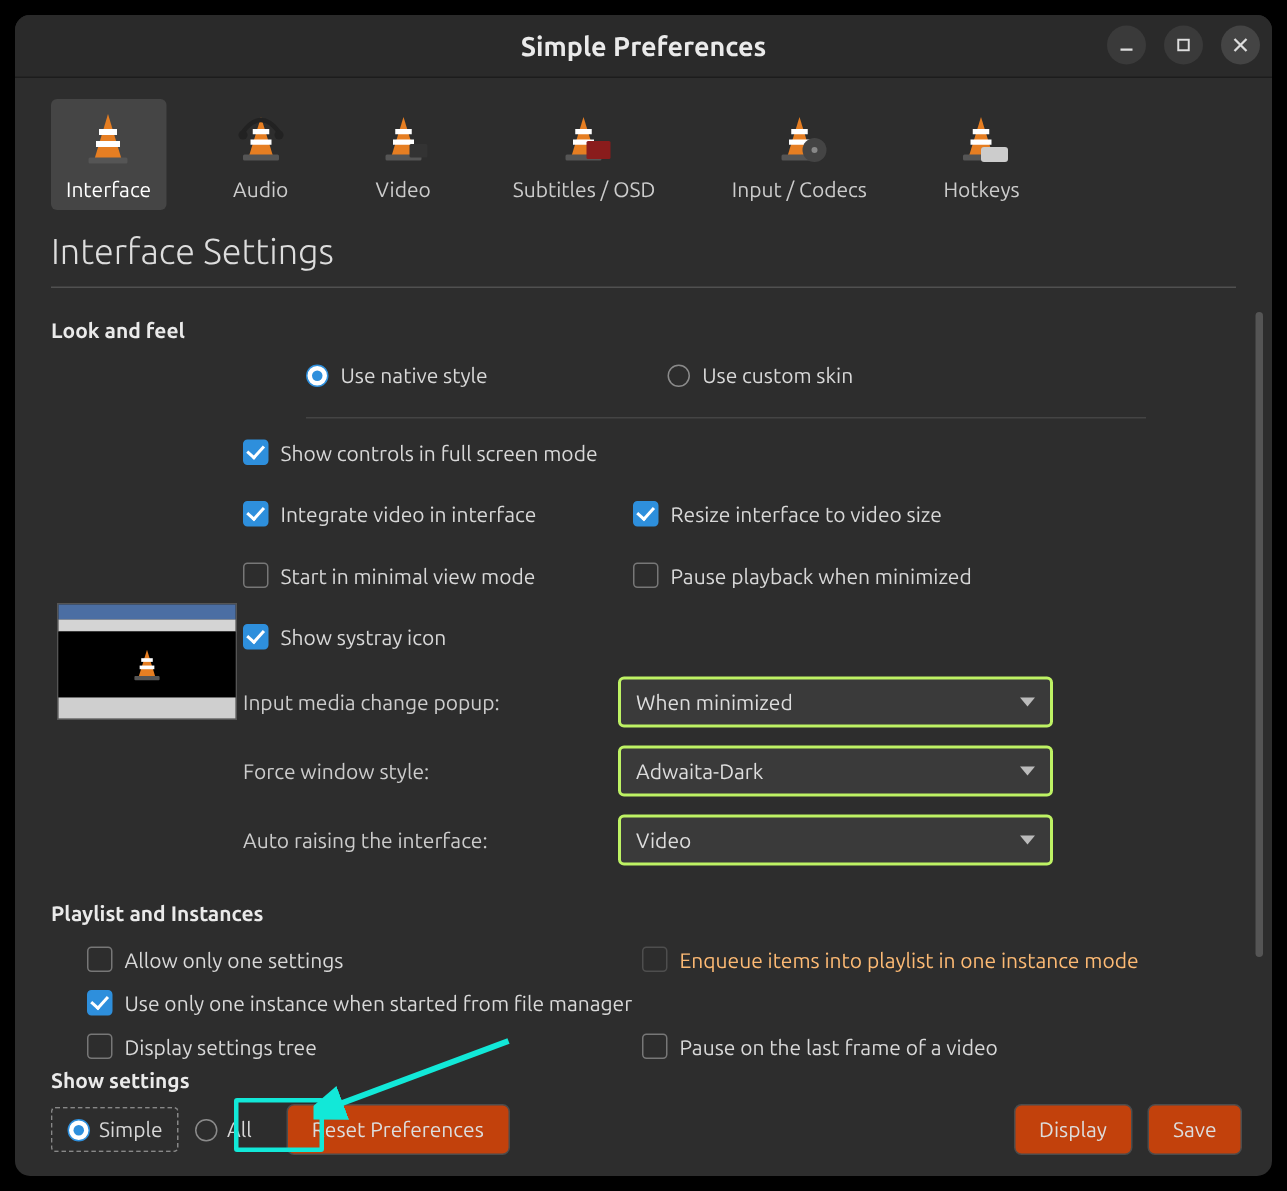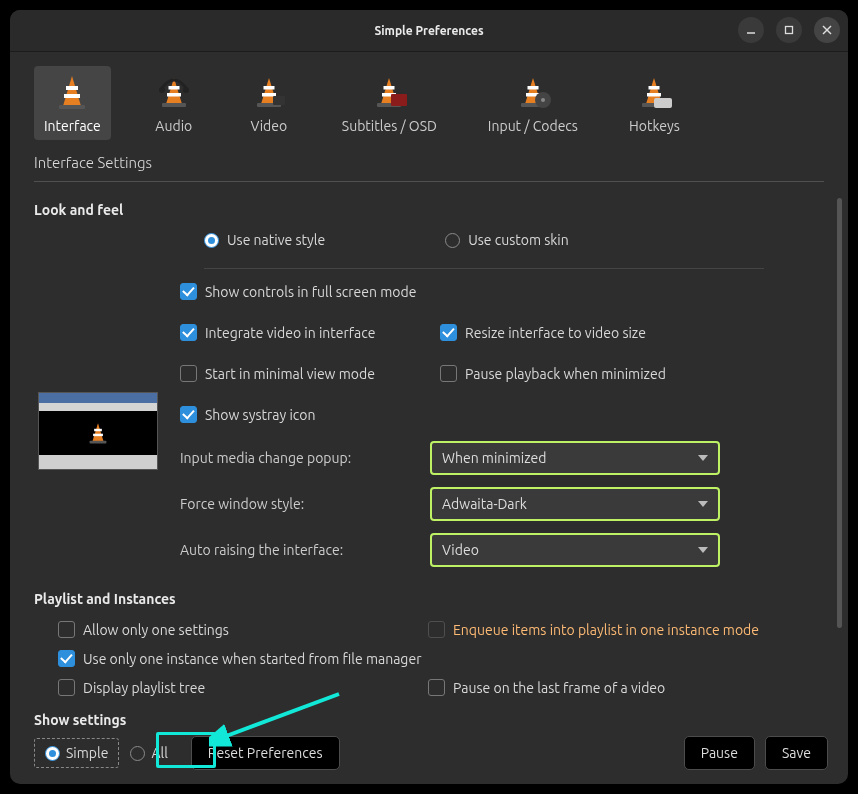--- a/index.html
+++ b/index.html
@@ -26,21 +26,21 @@
   
   .titlebar {
     height: 42px;
     background: #2a2a2a;
     display: flex;
     align-items: center;
     justify-content: center;
     position: relative;
     border-bottom: 1px solid #1c1c1c;
   }
-  .titlebar-title { color: #eaeaea; font-size: 12px; font-weight: 600; }
+  .titlebar-title { color: #eaeaea; font-size: 18px; font-weight: 600; }
   .titlebar-controls {
     position: absolute; right: 8px; top: 7px; display: flex; gap: 12px;
   }
   .tb-btn {
     width: 26px; height: 26px; border-radius: 50%;
     background: #3a3a3a; display: flex; align-items: center; justify-content: center;
     cursor: pointer; color: #ddd;
   }
   .tb-btn.close { background: #444; }
   .tb-btn svg { width: 12px; height: 12px; }
@@ -50,21 +50,21 @@
   }
   .cat {
     display: flex; flex-direction: column; align-items: center; gap: 6px;
     padding: 6px 10px; border-radius: 4px; cursor: pointer;
     color: #ccc; font-size: 14px;
   }
   .cat.active { background: #454545; color: #fff; }
   .cat .icon-holder { width: 44px; height: 40px; display:flex; align-items:flex-end; justify-content:center; }
   
   .page-heading {
-    font-size: 15px; font-weight: 300; color: #ddd;
+    font-size: 24px; font-weight: 300; color: #ddd;
     padding: 8px 24px 10px;
   }
   .hr { height: 1px; background: #505050; margin: 0 24px 8px; }
   
   .body {
     flex: 1; overflow: hidden; padding: 0 18px 0 24px;
     position: relative;
   }
   .inner {
     padding-right: 8px;
@@ -80,21 +80,21 @@
     display:flex; align-items:center; gap:8px; cursor:pointer;
   }
   .radio-dot {
     width:15px; height:15px; border-radius:50%; border:1px solid #8a8a8a;
     display:flex; align-items:center; justify-content:center; background:#fff0;
   }
   .radio.selected .radio-dot { border-color:#2e8fdc; background:#fff; }
   .radio.selected .radio-dot::after{ content:""; width:7px; height:7px; border-radius:50%; background:#2e8fdc; }
   .thin-sep { height:1px; background:#444; margin:6px 0 14px 170px; width: 560px;}
 
-  .opts-grid { display:flex; gap:18px; }
+  .opts-grid { display:flex; }
   .thumb-col { width: 128px; display:flex; align-items:center; justify-content:center; }
   .thumb {
      width:120px; height:78px; background:#181818; border:1px solid #555; position:relative;
   }
   .thumb-title { position:absolute; top:0; left:0; right:0; height:10px; background:#4b6ea3; }
   .thumb-menu  { position:absolute; top:10px; left:0; right:0; height:8px; background:#d4d4d4; }
   .thumb-body  { position:absolute; top:18px; left:0; right:0; bottom:14px; background:#000; display:flex; align-items:center; justify-content:center;}
   .thumb-status{ position:absolute; bottom:0; left:0; right:0; height:14px; background:#cfcfcf; }
 
   .check-row { display:flex; align-items:center; gap:8px; margin-bottom:12px; }
@@ -129,21 +129,21 @@
     padding: 0 20px 14px 24px;
   }
   .footer-top { display:flex; align-items:center; gap:12px; margin-top:4px; position:relative;}
   .footer-radio-group { display:flex; align-items:flex-start; gap:0; }
   .footer-radio {
     display:flex; align-items:center; gap:6px; padding:6px 10px; cursor:pointer;
     border:1px dashed transparent; border-radius:3px;
   }
   .footer-radio.focused { border-color:#888; }
   .btn {
-    height:34px; padding:0 16px; background:#000000; border:1px solid #4c4c4c;
+    height:34px; padding:0 16px; background:#c2410c; border:1px solid #4c4c4c;
     border-radius:5px; color:#ddd; cursor:pointer; display:flex; align-items:center;
   }
   .footer-right { margin-left:auto; display:flex; gap:10px; }
 
   
   .hl-box {
     position:absolute; border:3px solid #12e8d8; border-radius:2px;
     pointer-events:none;
   }
   .arrow-svg { position:absolute; pointer-events:none; }
@@ -356,21 +356,21 @@
             <span>Enqueue items into playlist in one instance mode</span>
           </div>
         </div>
         <div class="check-row">
           <span class="chk checked"></span>
           <span>Use only one instance when started from file manager</span>
         </div>
         <div class="two-col">
           <div class="check-row">
             <span class="chk"></span>
-            <span>Display playlist tree</span>
+            <span>Display settings tree</span>
           </div>
           <div class="check-row">
             <span class="chk"></span>
             <span>Pause on the last frame of a video</span>
           </div>
         </div>
       </div>
       <div class="sep2"></div>
     </div>
   </div>
@@ -388,21 +388,21 @@
         <div class="footer-radio">
           <span class="radio-dot"></span>
           <span>All</span>
         </div>
       </div>
       <div class="btn">
         <span>Reset Preferences</span>
       </div>
       <div class="footer-right">
         <div class="btn">
-          <span>Pause</span>
+          <span>Display</span>
         </div>
         <div class="btn">
           <span>Save</span>
         </div>
       </div>
 
       <div class="hl-box" style="left:122px; top:-4px; width:60px; height:36px;"></div>
       <svg class="arrow-svg" style="left:175px; top:-48px;" width="140" height="60">
         <defs>
             <marker id="ah" markerWidth="10" markerHeight="10" refX="2" refY="3" orient="auto">

